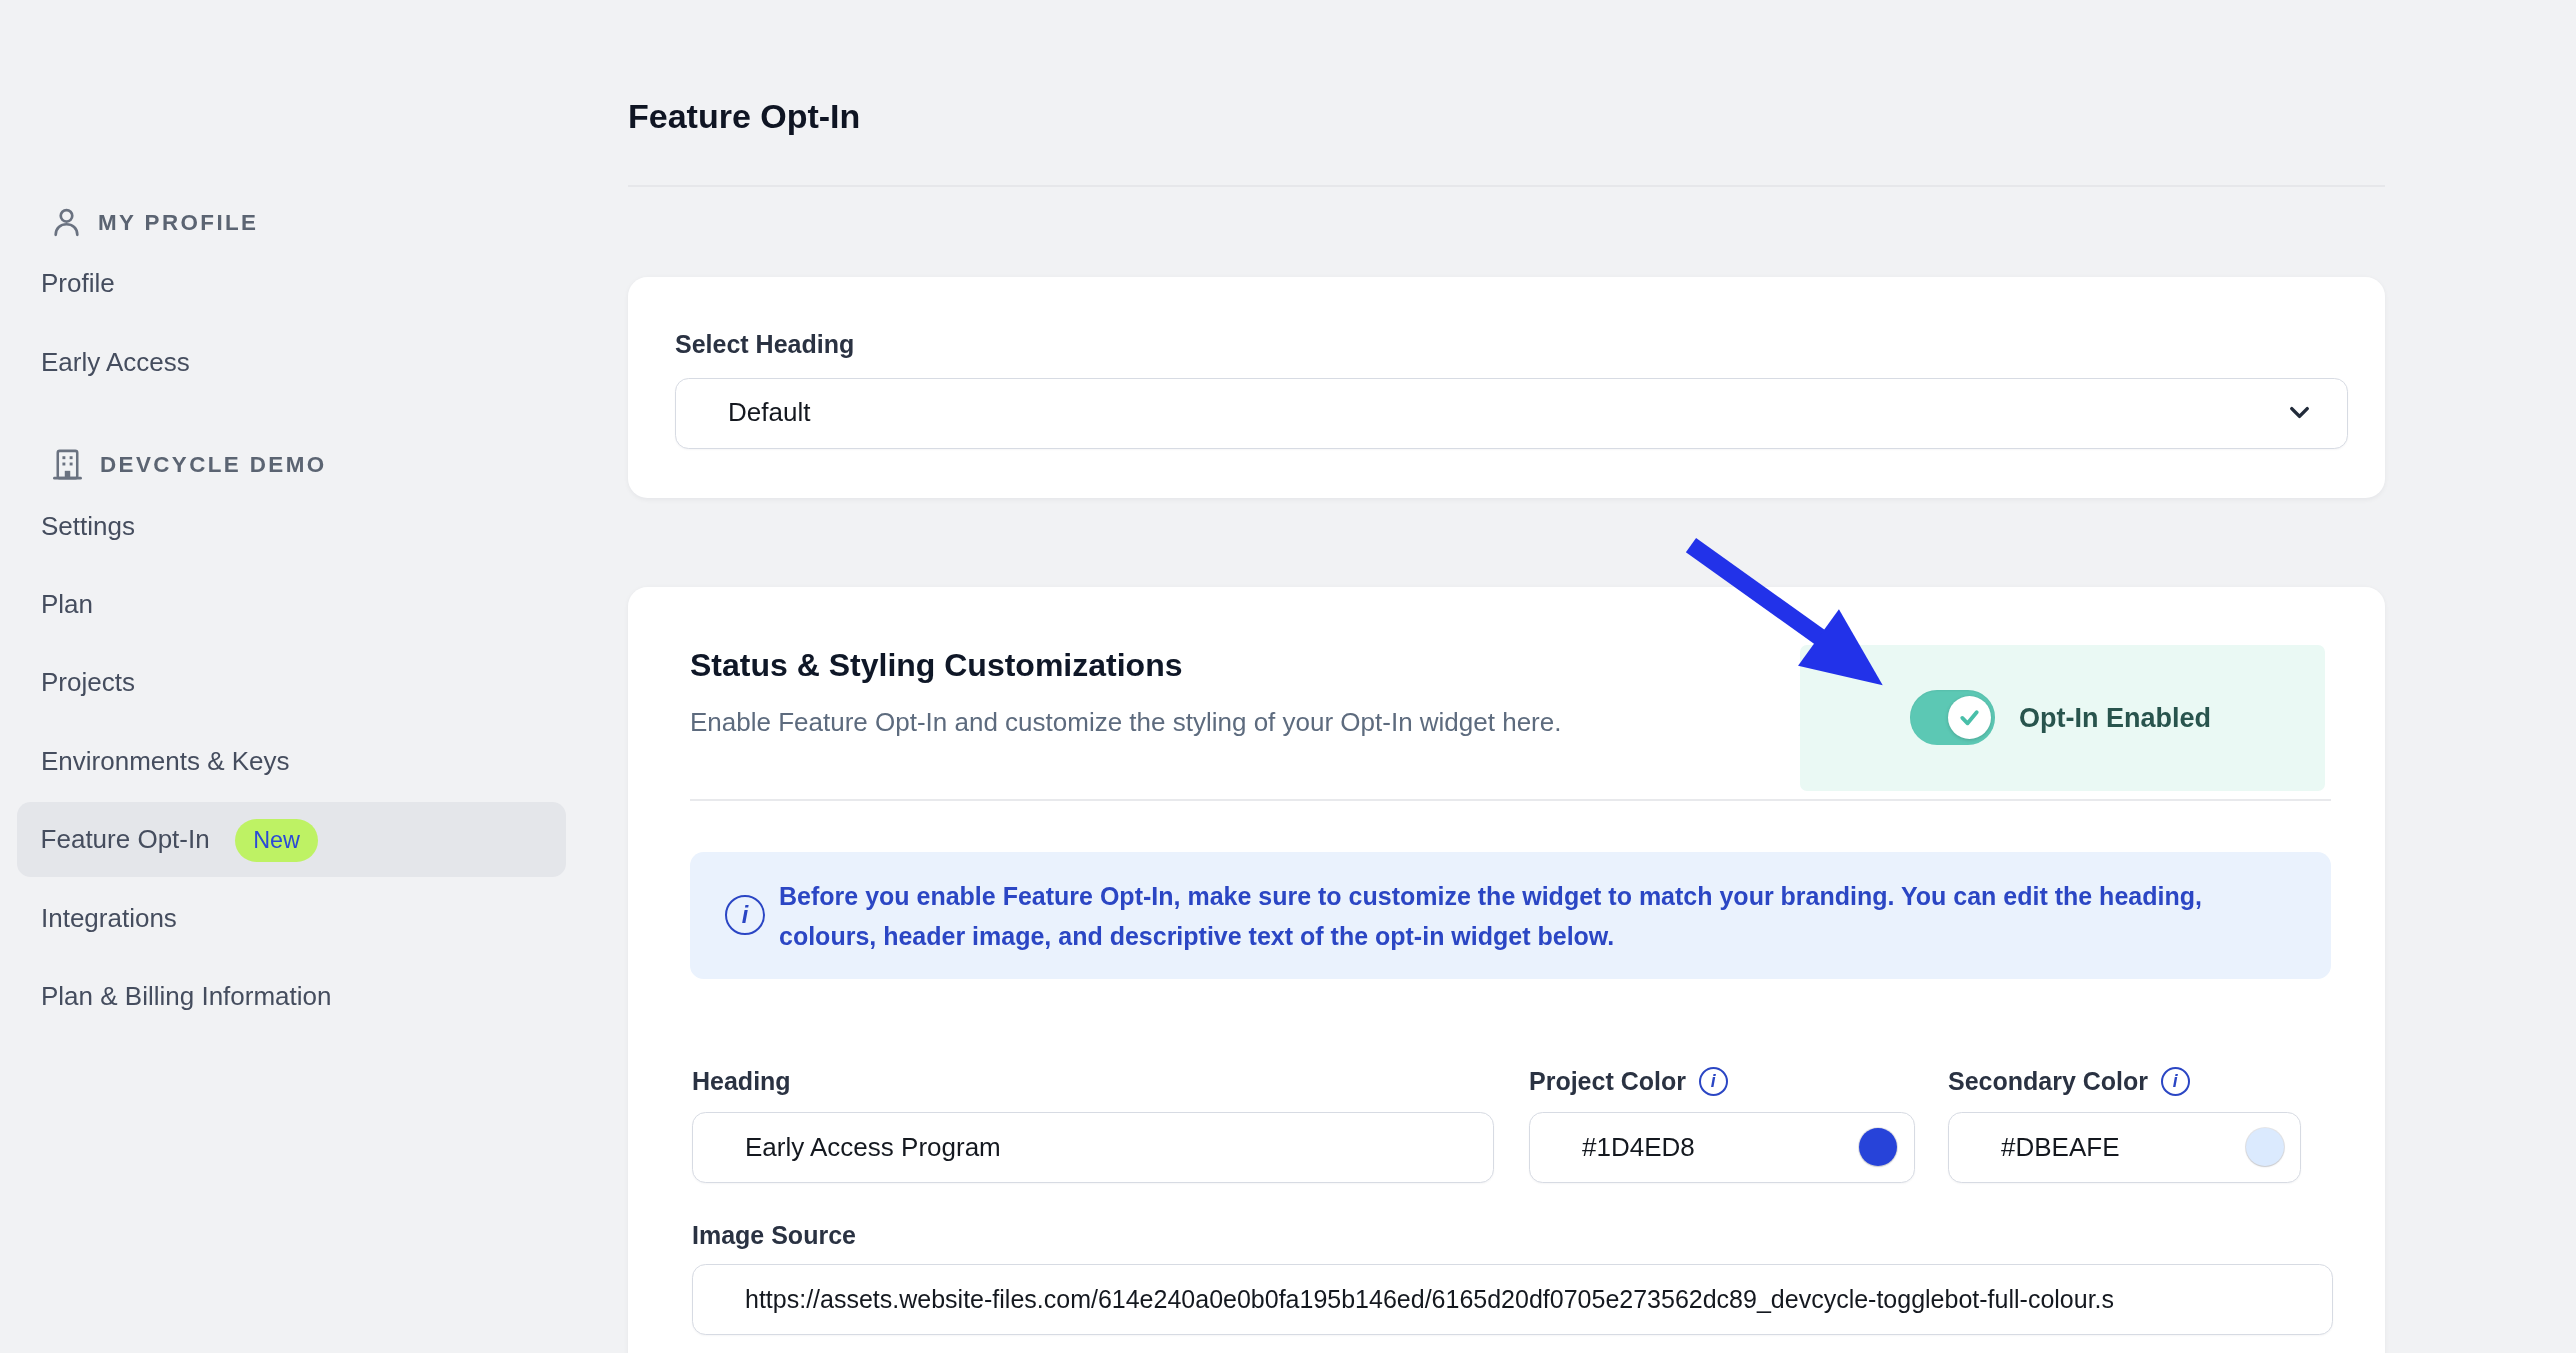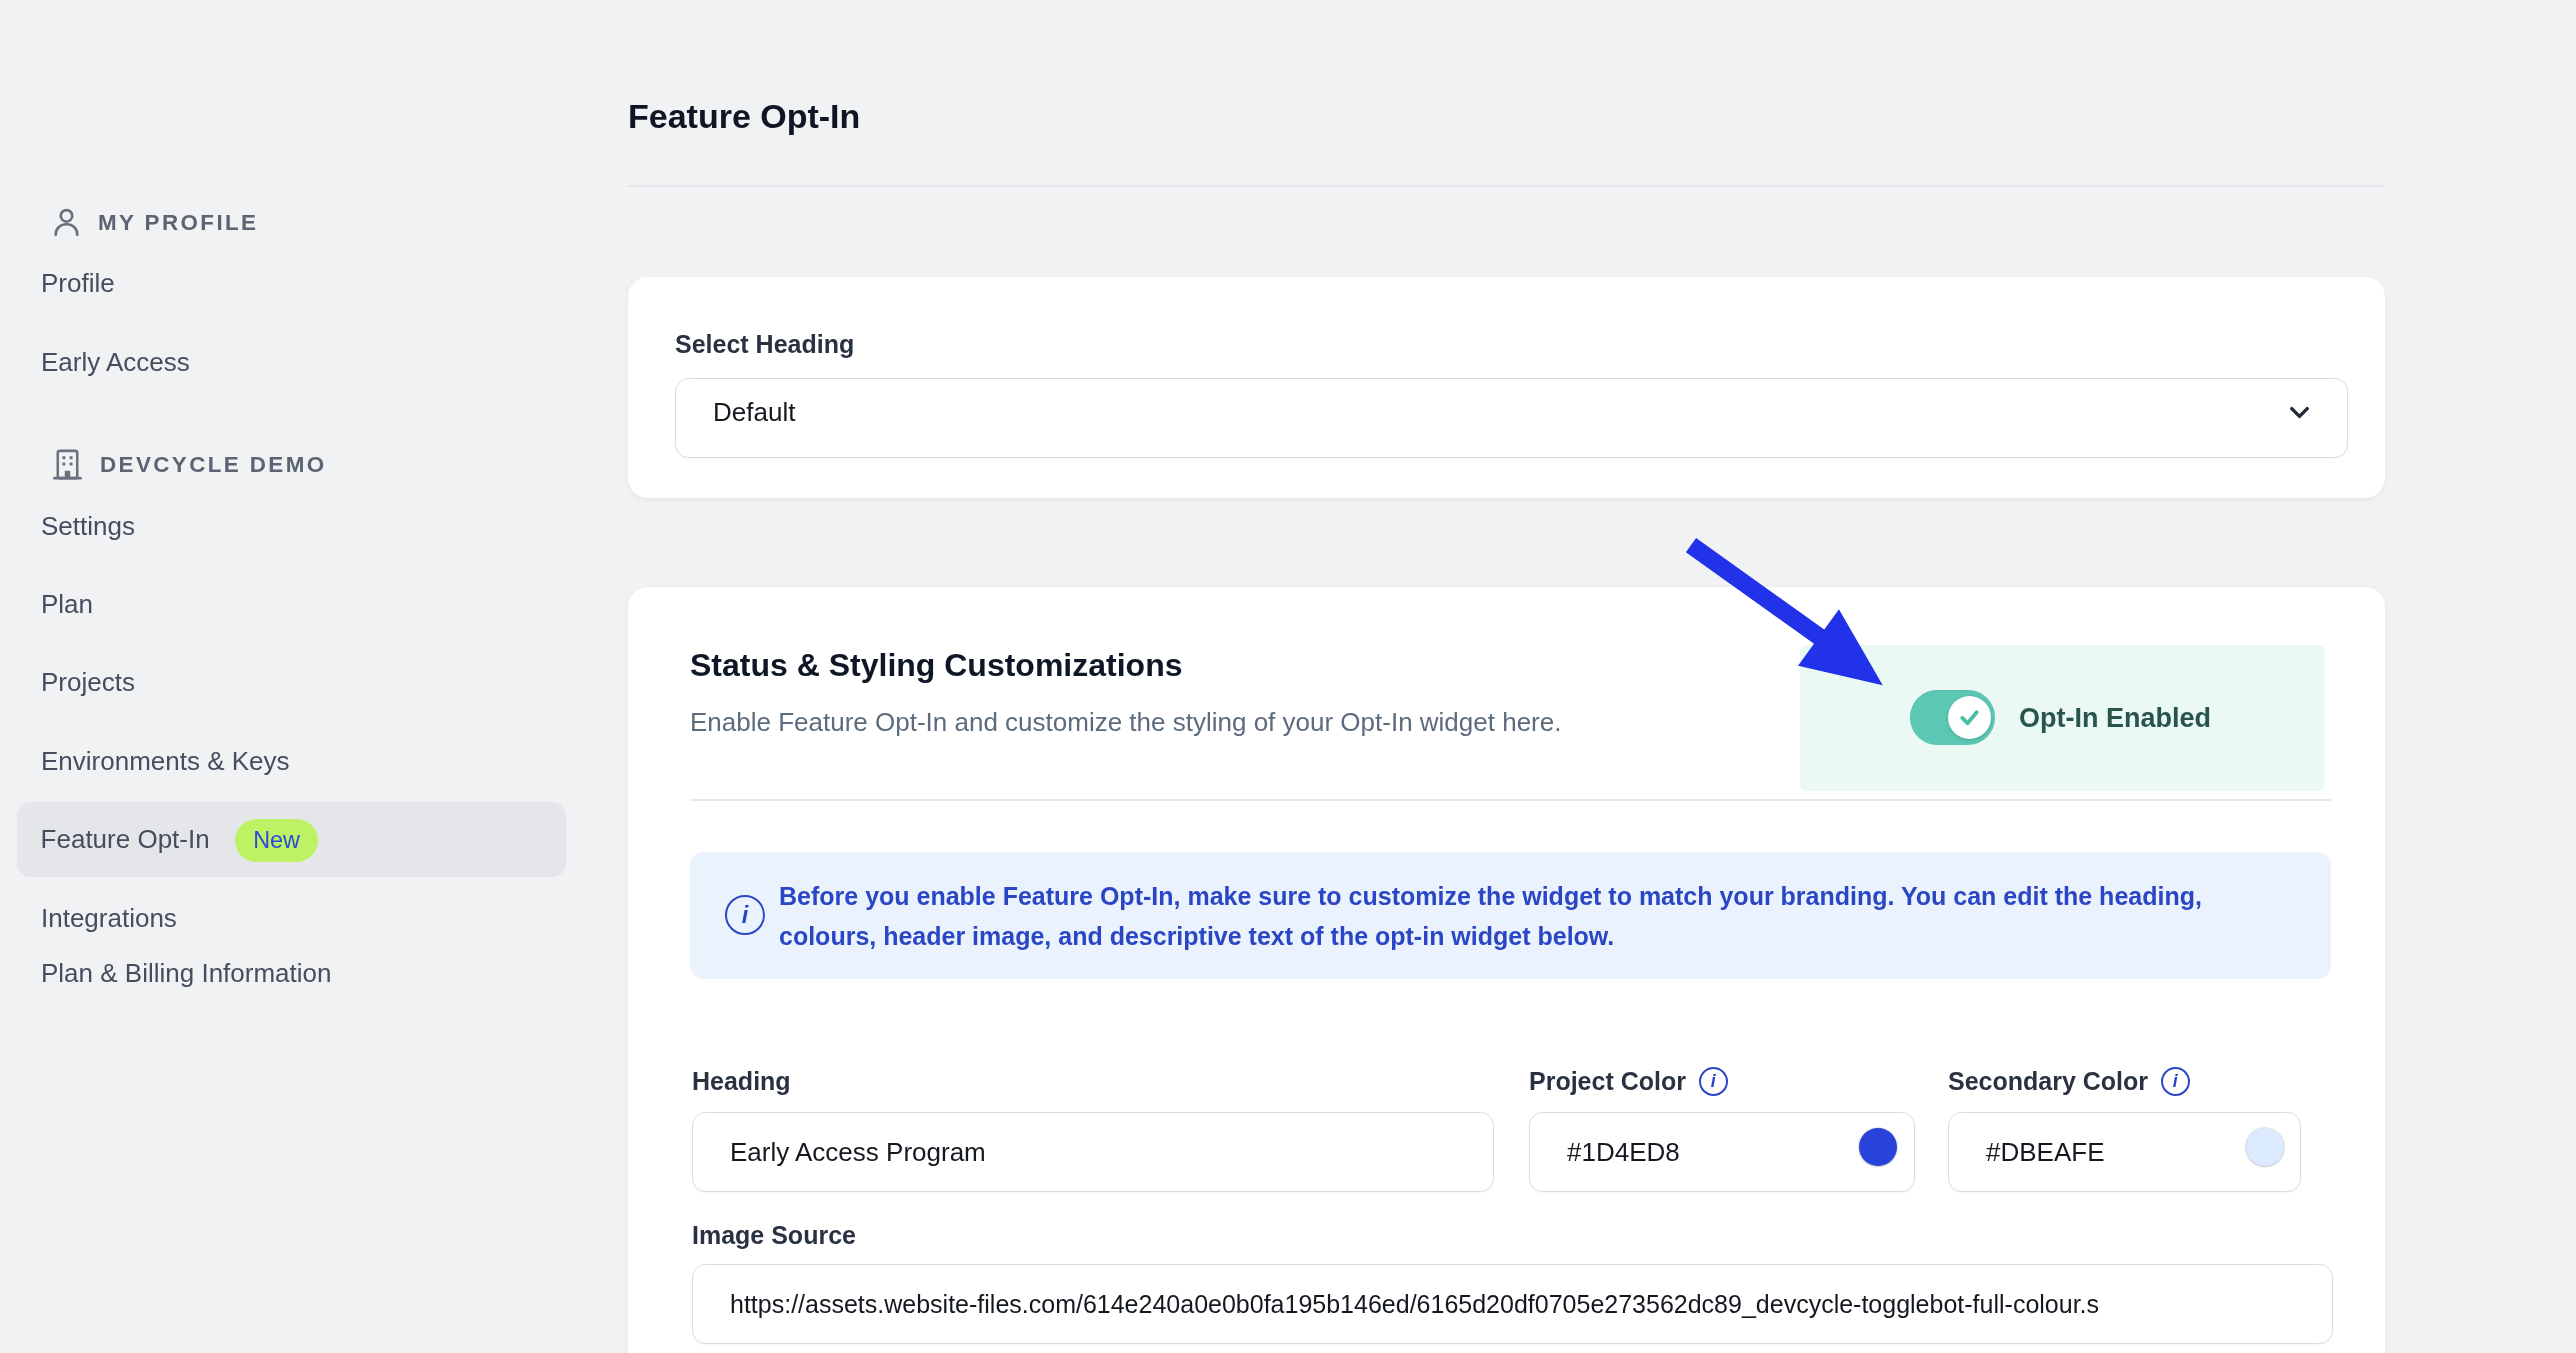--- a/index.html
+++ b/index.html
@@ -46,24 +46,24 @@
   .card {
     position:absolute; left:628px; width:1757px; background:#FFFFFF;
     border-radius:19.5px; box-shadow:0 1.9px 5.8px rgba(16,24,40,0.05);
   }
   #card-project { top:277px; height:221px; }
   #card-custom  { top:587px; height:876px; }
 
   .field-label { position:absolute; font-size:25px; font-weight:600; color:#2A3242; line-height:35px; display:flex; align-items:center; gap:12.7px; }
 
   .inputbox {
-    position:absolute; height:80px; background:#fff;
+    position:absolute; height:71px; background:#fff;
     border:1.9px solid #D7DBE3; border-radius:13.6px;
     font-size:26px; color:#14181F;
-    padding:0 37px; line-height:67px; white-space:nowrap; overflow:hidden;
+    padding:0 52px; line-height:67px; white-space:nowrap; overflow:hidden;
     box-shadow:0 1px 1.9px rgba(16,24,40,0.04);
   }
   input.inputbox { font-family:"Liberation Sans", sans-serif; outline:none; }
 
   
   #select-project { left:675px; top:378px; width:1673px; cursor:pointer; }
   .chev { position:absolute; left:2285px; top:398px; }
 
   
   #custom-title { position:absolute; left:690px; top:644px; font-size:32px; font-weight:700; color:#0F1727; line-height:43px; }
@@ -168,21 +168,21 @@
     <span>Environments &amp; Keys</span>
   </div>
 
   <div class="side-item-active" style="top:802px">
     <span class="side-item-label">Feature Opt-In</span><span class="badge-new">New</span>
   </div>
 
   <div class="side-item" style="top:892px">
     <span>Integrations</span>
   </div>
-  <div class="side-item" style="top:947px">
+  <div class="side-item" style="top:970px">
     <span>Plan &amp; Billing Information</span>
   </div>
 </aside>
 
 <h1 id="page-title">Feature Opt-In</h1>
 <div class="hr1"></div>
 
 <section class="card" id="card-project">
   <div class="field-label" style="left:47px; top:50px;">Select Heading</div>
 </section>

